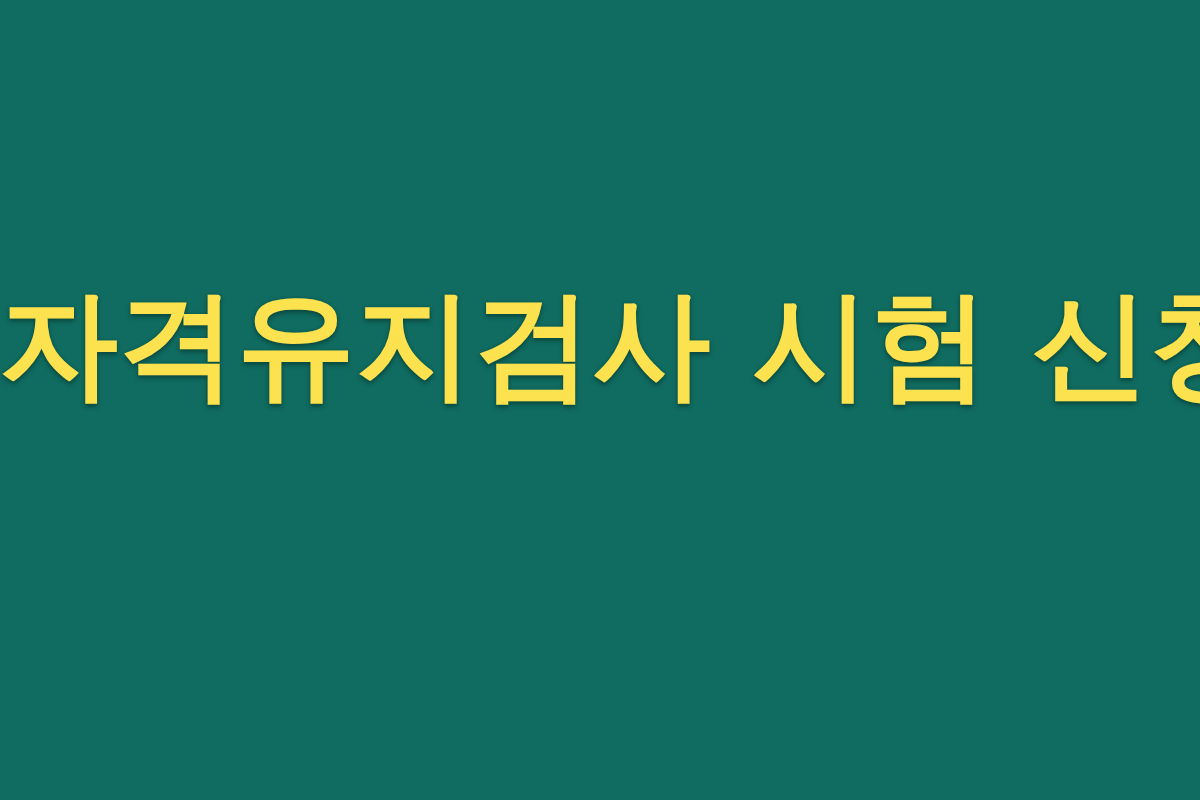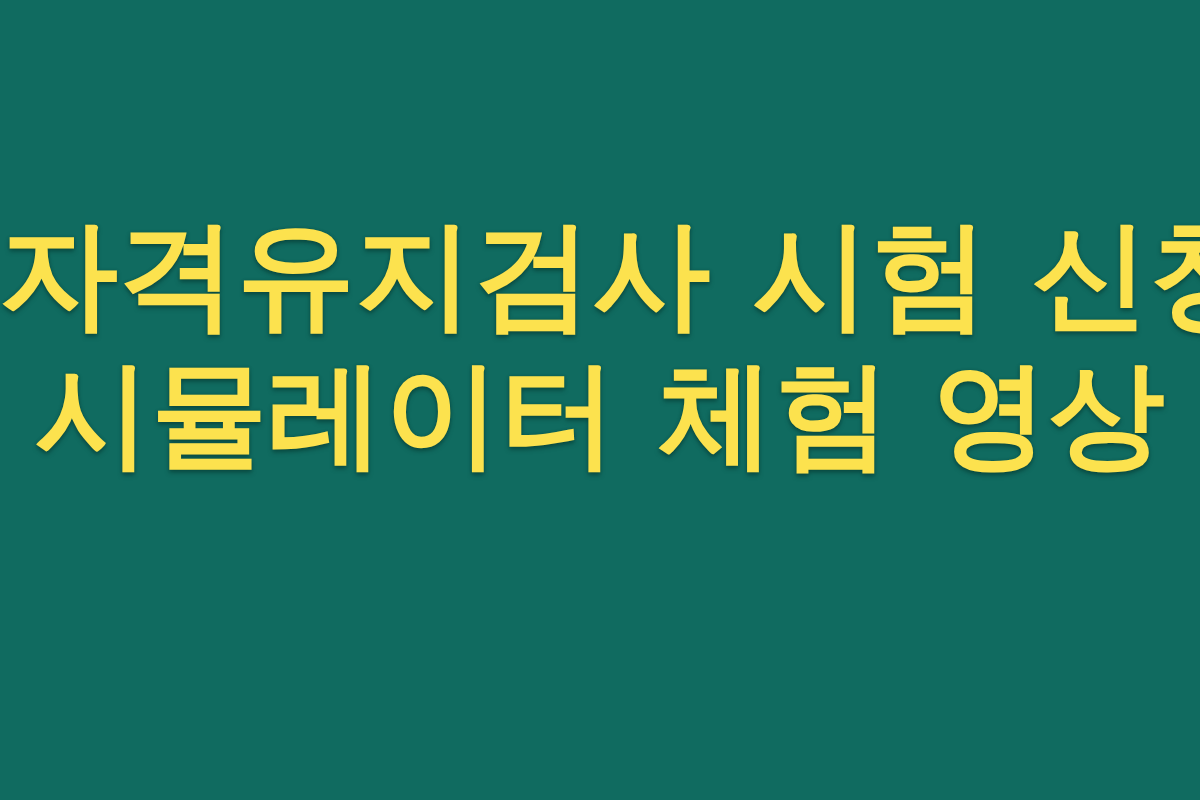--- a/index.html
+++ b/index.html
@@ -60,17 +60,16 @@
 </style>
 </head>
 <body>
 
 <div id="banner">
 
   <div class="title-block">
 
     <span class="title-line line-1">자격유지검사 시험 신청</span>
 
-    <span class="title-line line-2">시뮬레이터 체험 영상</span>
 
   </div>
 
 </div>
 
 </body></html>

